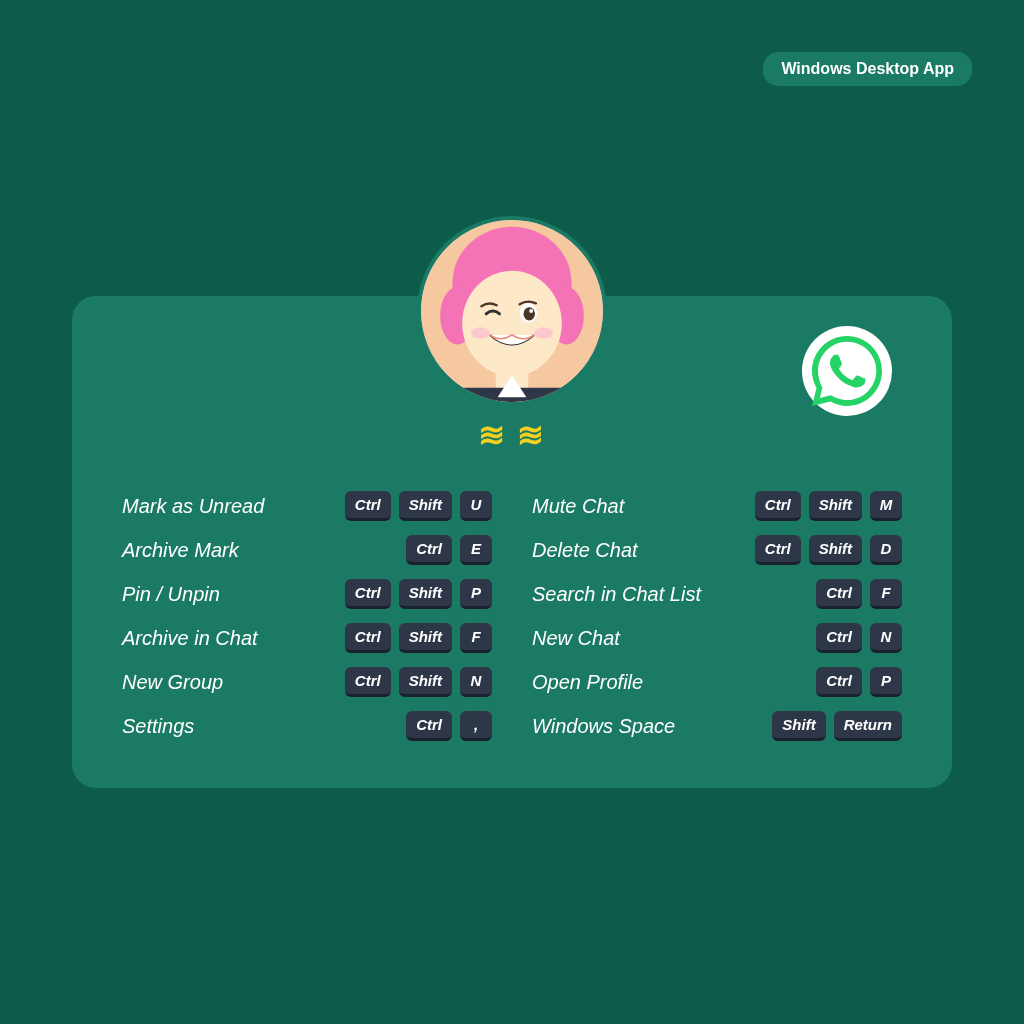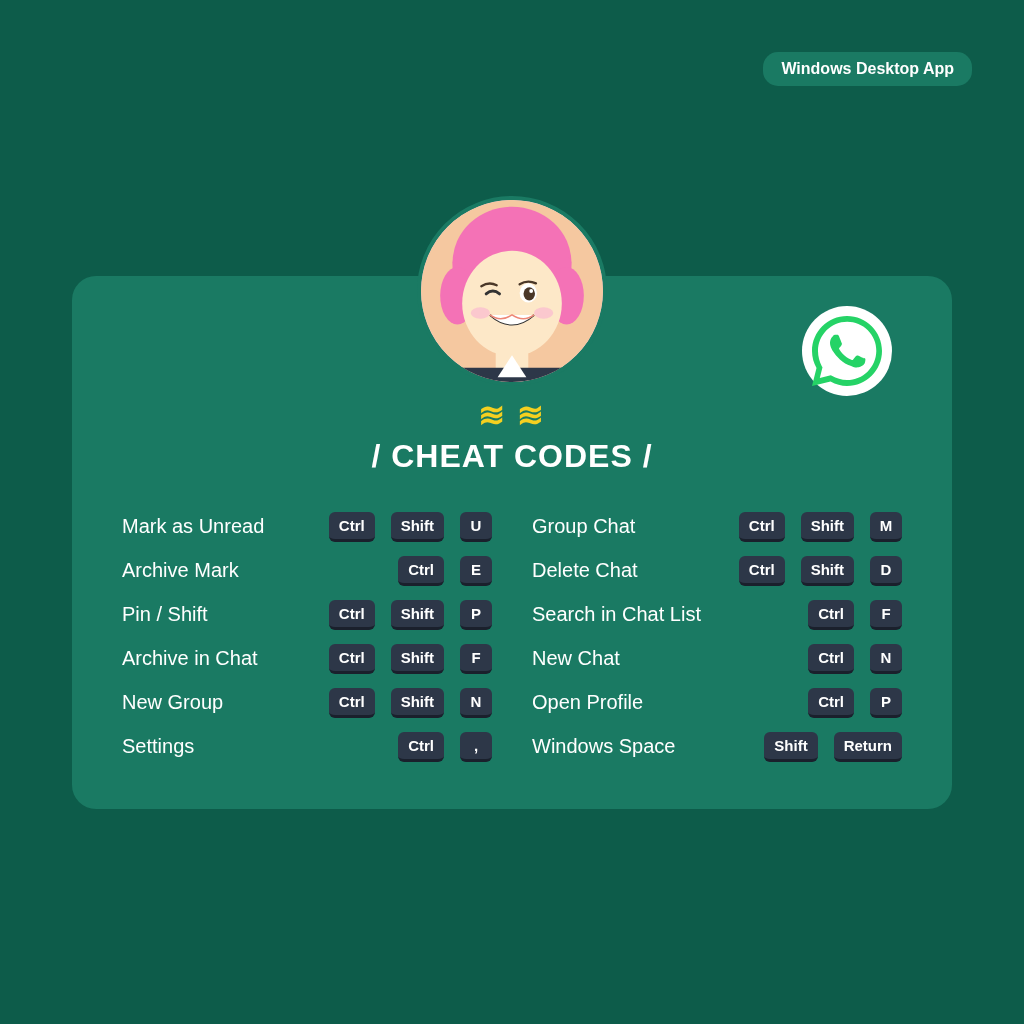--- a/index.html
+++ b/index.html
@@ -111,33 +111,34 @@
       grid-template-columns: 1fr 1fr;
       gap: 18px 40px;
       padding: 0 10px;
     }
 
     .shortcut-row {
       display: flex;
       align-items: center;
       gap: 8px;
       min-height: 44px;
+      font-style: italic;
     }
 
     .shortcut-label {
       color: white;
       font-size: 20px;
       font-weight: 500;
       min-width: 160px;
       flex-shrink: 0;
     }
 
     .keys-group {
       display: flex;
-      gap: 16px;
+      gap: 8px;
       align-items: flex-start;
       margin-left: auto;
       padding-left: 36px;
     }
 
     .key {
       background-color: #2d3748;
       color: white;
       border-radius: 6px;
       padding: 5px 10px;
@@ -216,21 +217,20 @@
         <circle cx="45" cy="45" r="45" fill="white"></circle>
         <path d="M45 10C25.7 10 10 25.7 10 45c0 6.2 1.7 12 4.5 17L10 80l18.5-4.5C33.8 78.3 39.3 80 45 80c19.3 0 35-15.7 35-35S64.3 10 45 10zm0 64c-5.5 0-10.7-1.5-15.2-4.2l-1-.6-11 2.7 2.7-10.7-.7-1C17.5 55.7 16 50.5 16 45c0-16.1 13.1-29.2 29.2-29.2 7.8 0 15.1 3 20.6 8.5 5.5 5.5 8.5 12.8 8.5 20.6C74 61.2 61.1 74 45 74zM62.1 52.5c-.9-.4-5.3-2.6-6.1-2.9-.8-.3-1.4-.4-2 .4-.6.8-2.3 2.9-2.8 3.5-.5.6-1 .7-1.9.2-.9-.4-3.7-1.4-7.1-4.4-2.6-2.3-4.4-5.2-4.9-6.1-.5-.9-.1-1.4.4-1.8.4-.4.9-1 1.3-1.5.4-.5.5-.9.8-1.5.3-.6.1-1.1-.1-1.5-.2-.4-2-4.8-2.7-6.6-.7-1.7-1.4-1.5-2-1.5h-1.7c-.6 0-1.5.2-2.3 1.1-.8.9-3 3-3 7.2s3.1 8.4 3.5 9c.4.6 6.1 9.3 14.8 13 2.1.9 3.7 1.4 5 1.8 2.1.7 4 .6 5.5.4 1.7-.3 5.3-2.2 6-4.3.7-2.1.7-3.9.5-4.3-.2-.4-.8-.6-1.7-1z" fill="#25d366"></path>
       </svg>
     </div>
 
     <div class="title-section">
       <div class="title-main">
         <span class="sparkle">≋</span>
         <span class="sparkle">≋</span>
       </div>
-      <div class="title-sub">/ CHEAT CODES /</div>
     </div>
 
     <div class="shortcuts-grid">
 
       <div>
 
         <div class="shortcut-row">
           <span class="shortcut-label">Mark as Unread</span>
           <div class="keys-group">
             <span class="key">Ctrl</span>
@@ -241,21 +241,21 @@
 
         <div class="shortcut-row">
           <span class="shortcut-label">Archive Mark</span>
           <div class="keys-group">
             <span class="key">Ctrl</span>
             <span class="key narrow">E</span>
           </div>
         </div>
 
         <div class="shortcut-row">
-          <span class="shortcut-label">Pin / Shift</span>
+          <span class="shortcut-label">Pin / Unpin</span>
           <div class="keys-group">
             <span class="key">Ctrl</span>
             <span class="key">Shift</span>
             <span class="key narrow">P</span>
           </div>
         </div>
 
         <div class="shortcut-row">
           <span class="shortcut-label">Archive in Chat</span>
           <div class="keys-group">
@@ -279,21 +279,21 @@
           <div class="keys-group">
             <span class="key">Ctrl</span>
             <span class="key narrow">,</span>
           </div>
         </div>
       </div>
 
       <div>
 
         <div class="shortcut-row">
-          <span class="shortcut-label">Group Chat</span>
+          <span class="shortcut-label">Mute Chat</span>
           <div class="keys-group">
             <span class="key">Ctrl</span>
             <span class="key">Shift</span>
             <span class="key narrow">M</span>
           </div>
         </div>
 
         <div class="shortcut-row">
           <span class="shortcut-label">Delete Chat</span>
           <div class="keys-group">

